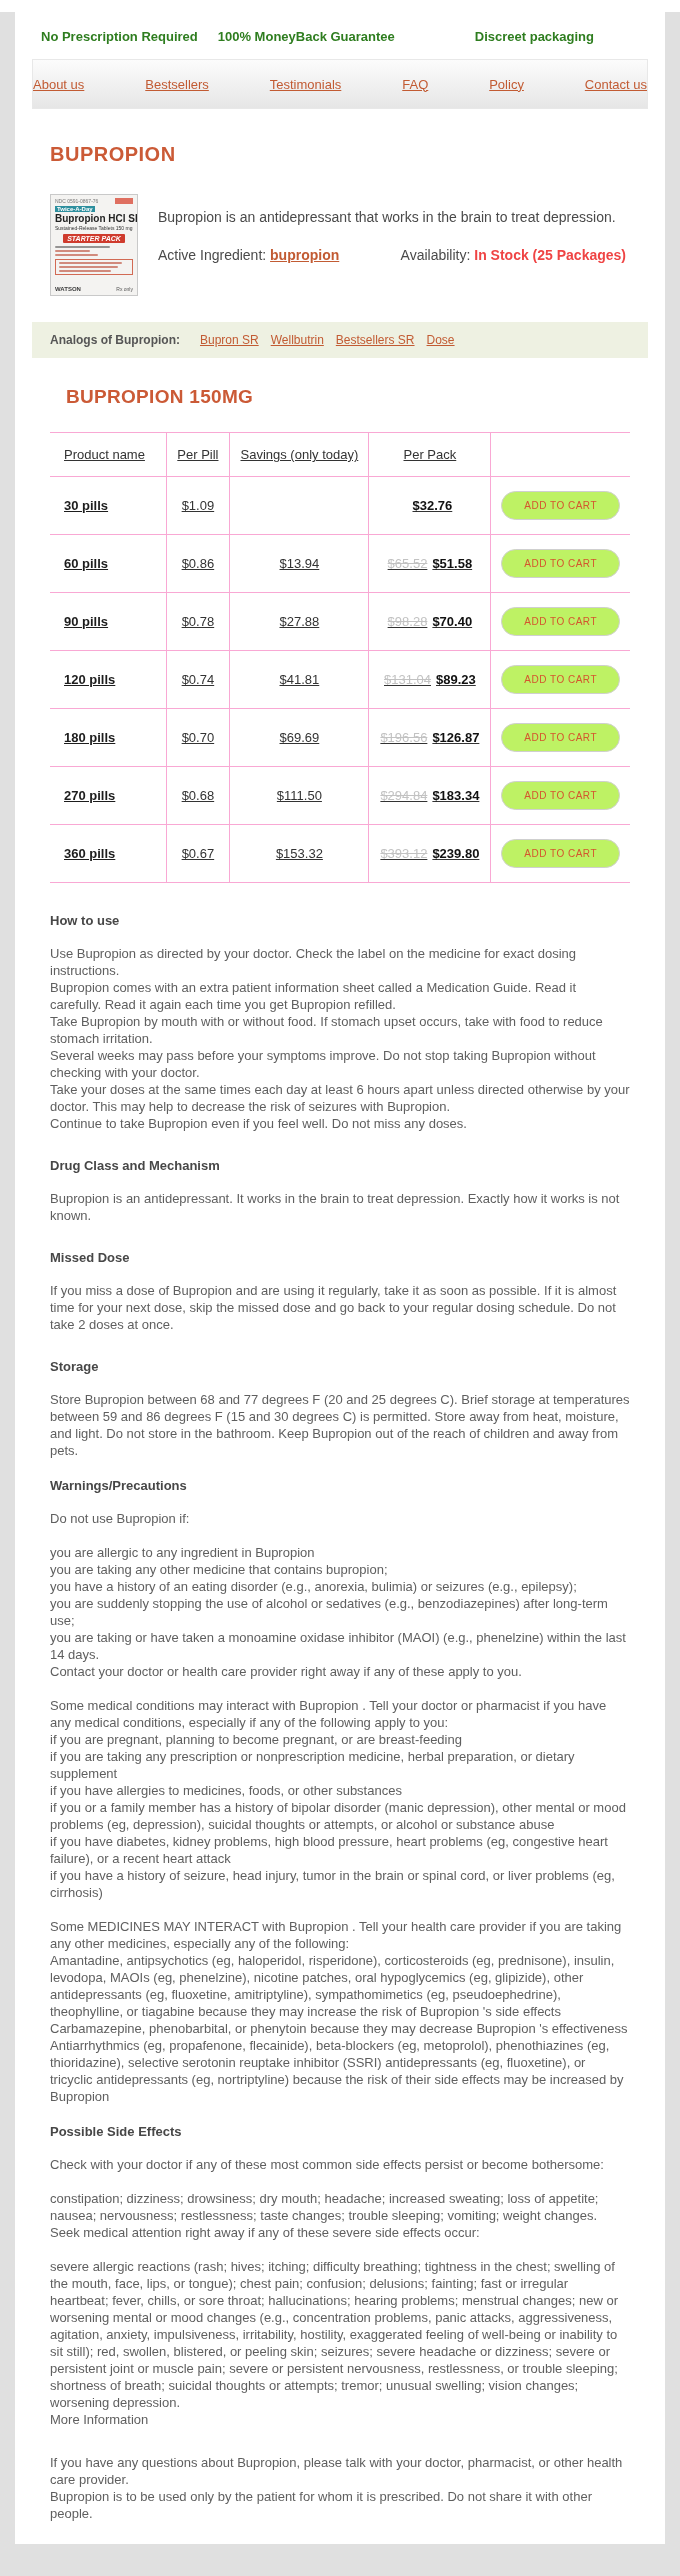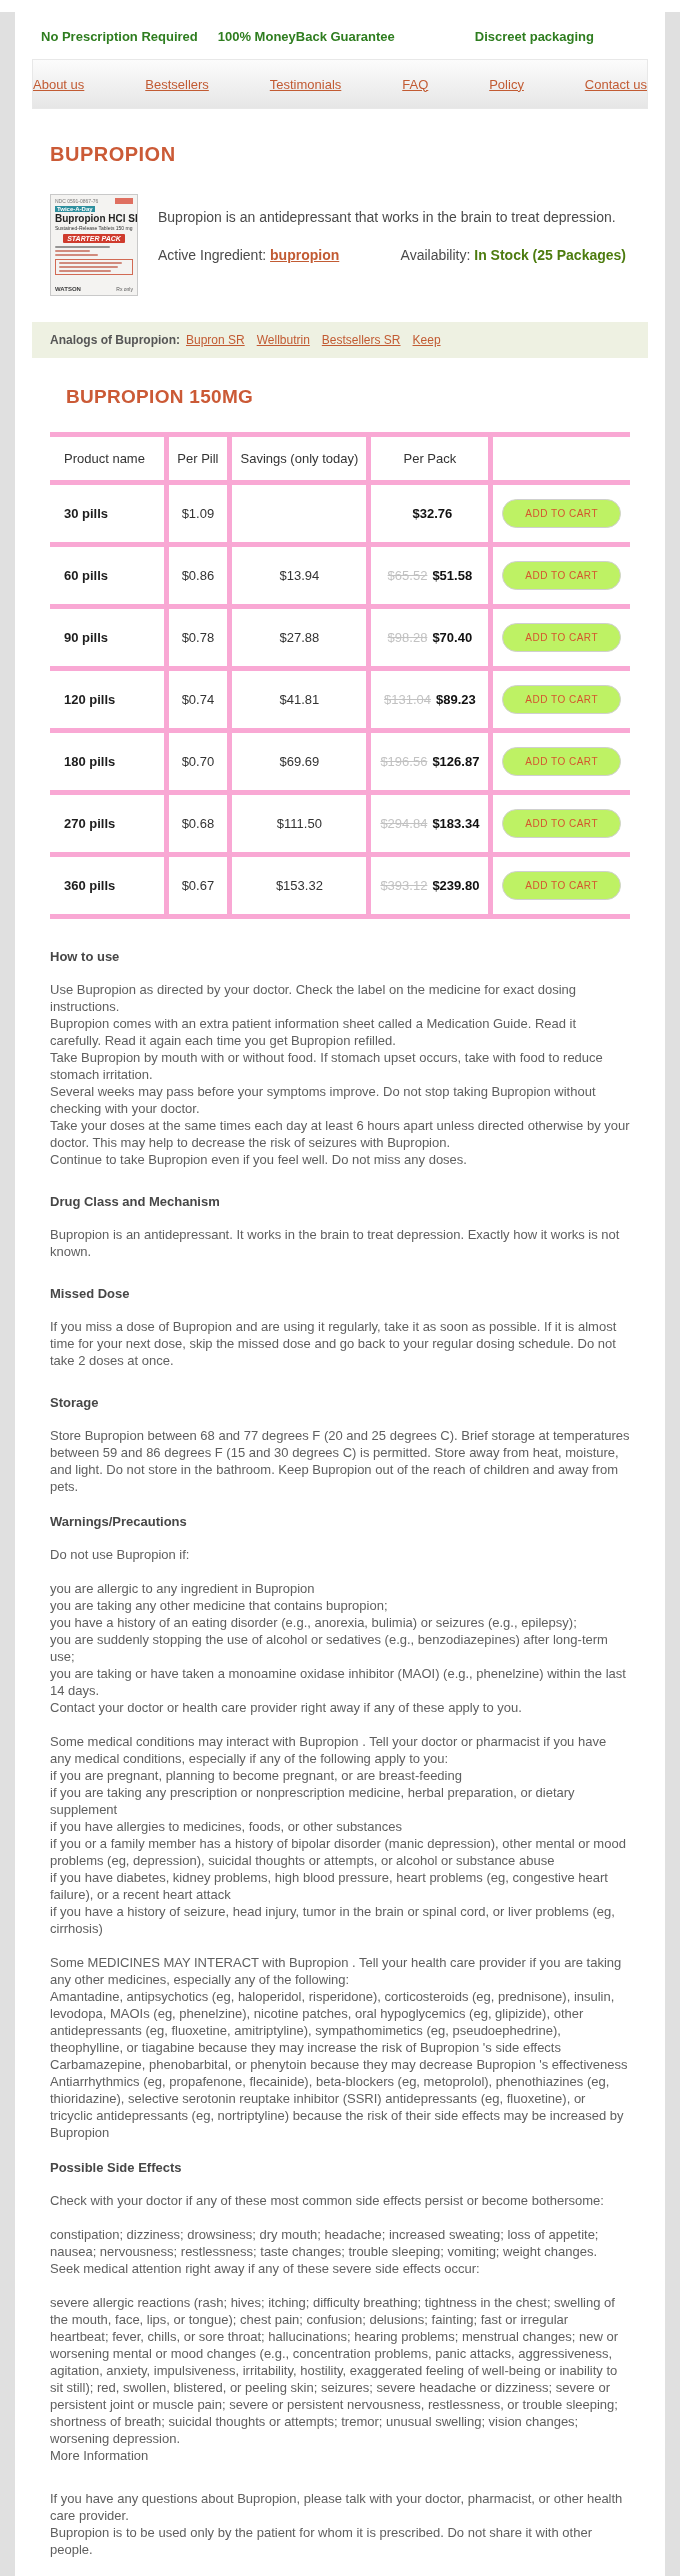--- a/index.html
+++ b/index.html
@@ -42,30 +42,30 @@
   .pb-line.dark { background:#555; }
   .pb-warnbox { border:1px solid #d26a54; margin-top:3px; padding:1px; height:16px; display:flex; flex-direction:column; gap:2px; justify-content:center; }
   .pb-warnbox .pb-line { margin:0 2px; }
   .pb-foot { display:flex; justify-content:space-between; align-items:flex-end; margin-top:auto; }
   .pb-maker { font-size:6px; font-weight:bold; color:#3a3a3a; }
   .pb-rx { font-size:5px; color:#555; }
   .desc-col { flex:1; padding-top:12px; }
   .desc-text { font-size:14px; color:#4a4a4a; line-height:23px; margin:0 0 18px; }
   .meta-row { display:flex; justify-content:space-between; font-size:14px; color:#4a4a4a; padding-right:4px; }
   .ingredient a { color:#c25b33; font-weight:bold; text-decoration:underline; cursor:pointer; }
-  .avail b { color:#4d7c0f; }
+  .avail b { color:#ef4444; }
   .analogs {
     background:#eef1e2; padding:11px 18px; font-size:12px; color:#555;
     display:flex; align-items:center; flex-wrap:wrap;
   }
-  .analogs .alabel { font-weight:bold; color:#555; margin-right:6px;text-align:center; }
+  .analogs .alabel { font-weight:bold; color:#555; margin-right:20px;text-align:center; }
   .analogs a { color:#c25b33; text-decoration:underline; margin-right:12px; cursor:pointer; }
   h2.dose-title { color:#cb5a36; font-size:19px; font-weight:bold; margin:28px 16px 24px; letter-spacing:0.3px; }
   table.prices { width:100%; border-collapse:collapse; font-size:13px; color:#333; }
-  table.prices th, table.prices td { border:5px solid #f9a8d4; padding:14px 8px; text-align:center; }
+  table.prices th, table.prices td { border:1px solid #f9a8d4; padding:14px 8px; text-align:center;text-decoration:underline; }
   table.prices th { font-weight:normal; color:#333; }
   table.prices th:first-child, table.prices td:first-child { border-left:none; text-align:left; padding-left:14px; }
   table.prices th:last-child, table.prices td:last-child { border-right:none; }
   td.pname { font-weight:bold; color:#1d1d1d; }
   td.pack .old { color:#c2c2c2; text-decoration:line-through; margin-right:5px; }
   td.pack .new { font-weight:bold; color:#111; }
   .cart-btn {
     background:#bef264; border:1px solid #cfcfcf; border-radius:16px;
     color:#d4552e; font-size:10px; font-family:"Liberation Sans",sans-serif;
     padding:8px 22px; cursor:pointer; white-space:nowrap; letter-spacing:0.5px;
@@ -153,21 +153,21 @@
 
     <div class="analogs">
       <span class="alabel">Analogs of Bupropion:</span>
 
         <a>Bupron SR</a>
 
         <a>Wellbutrin</a>
 
         <a>Bestsellers SR</a>
 
-        <a>Keep</a>
+        <a>Dose</a>
 
     </div>
 
     <div class="pad">
       <h2 class="dose-title">BUPROPION 150MG</h2>
 
       <table class="prices">
         <thead>
           <tr>
             <th style="width:20%">Product name</th>

